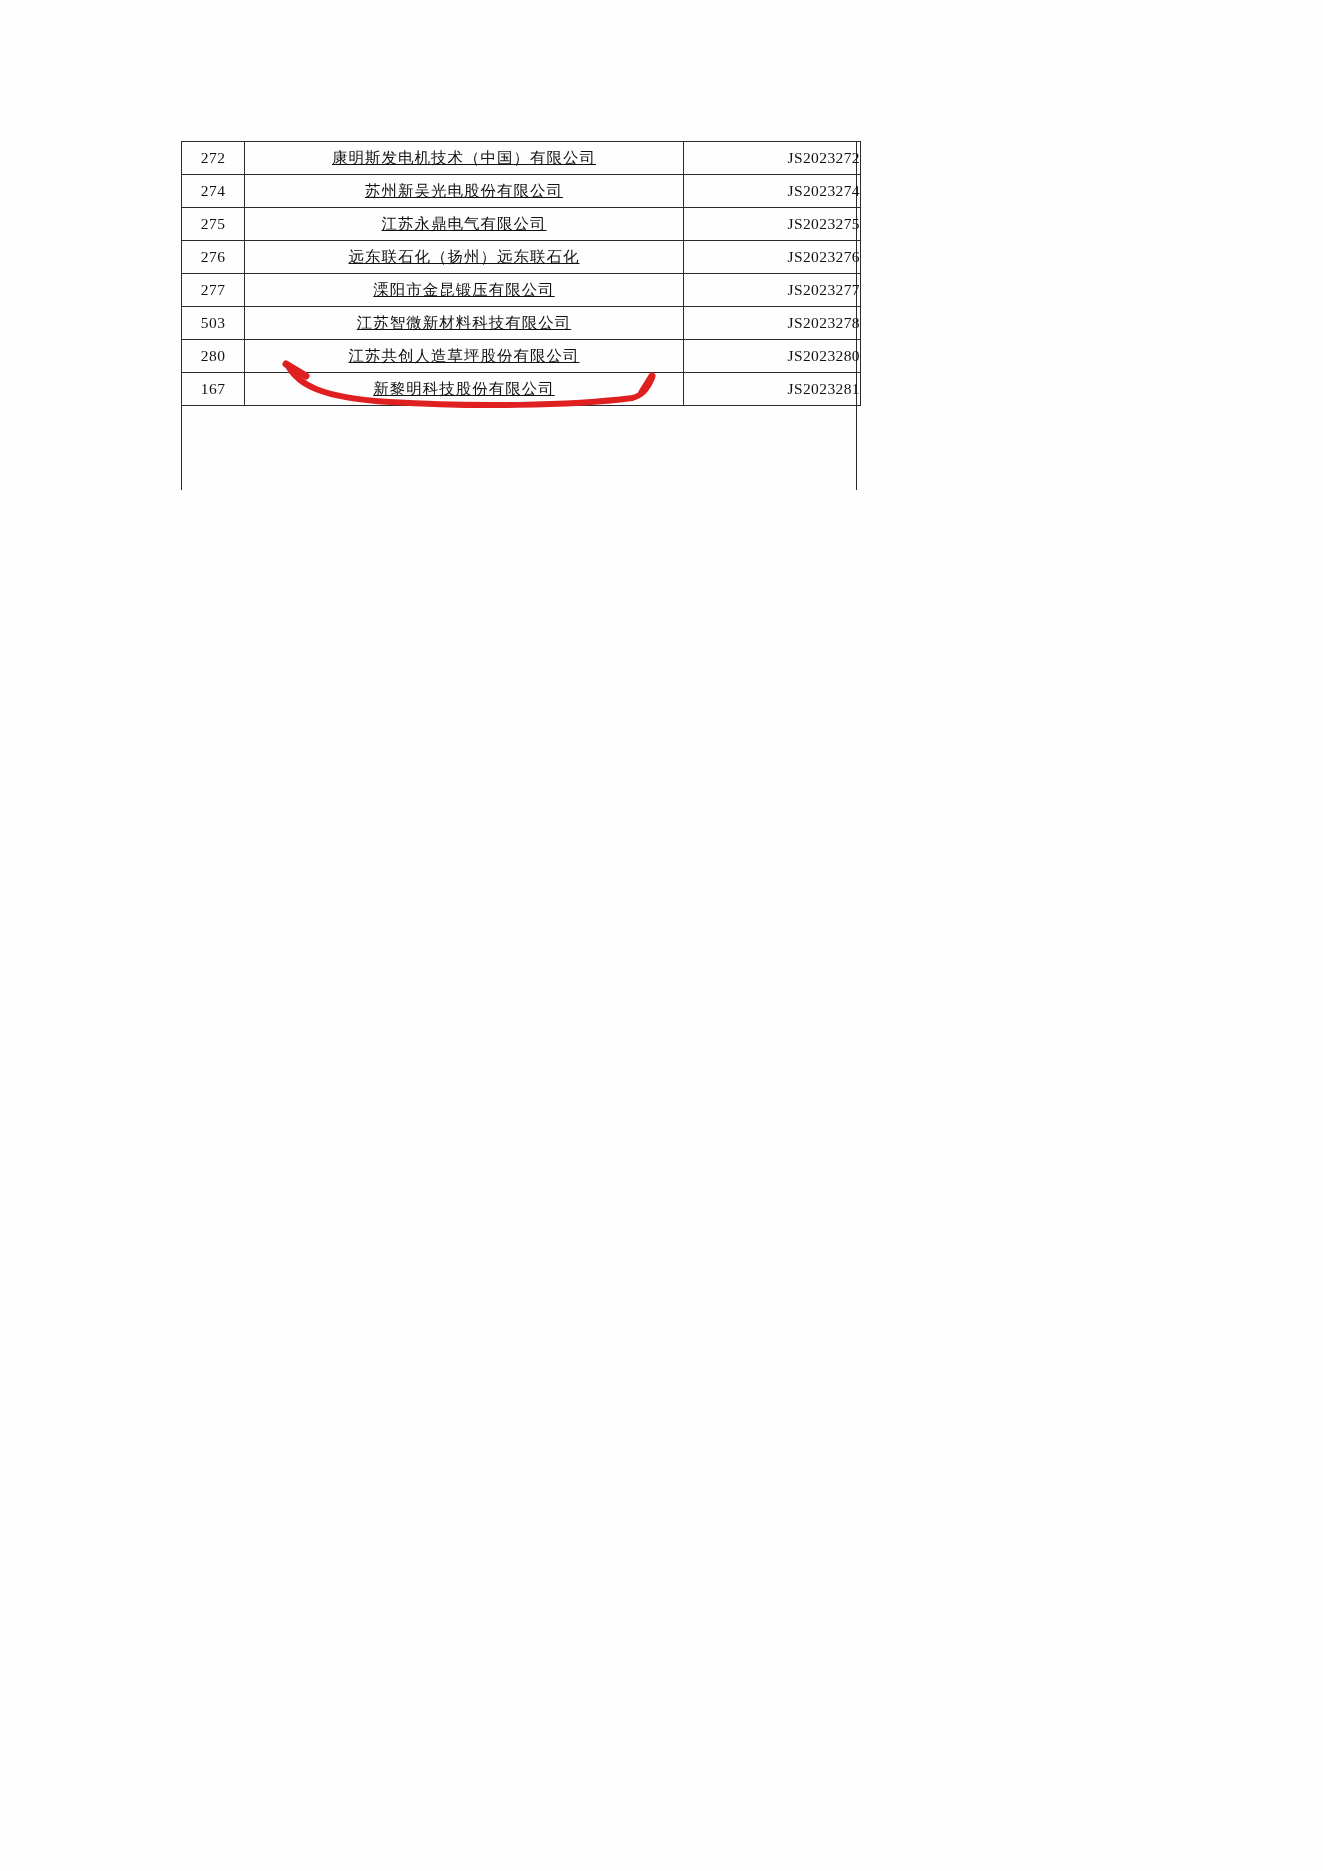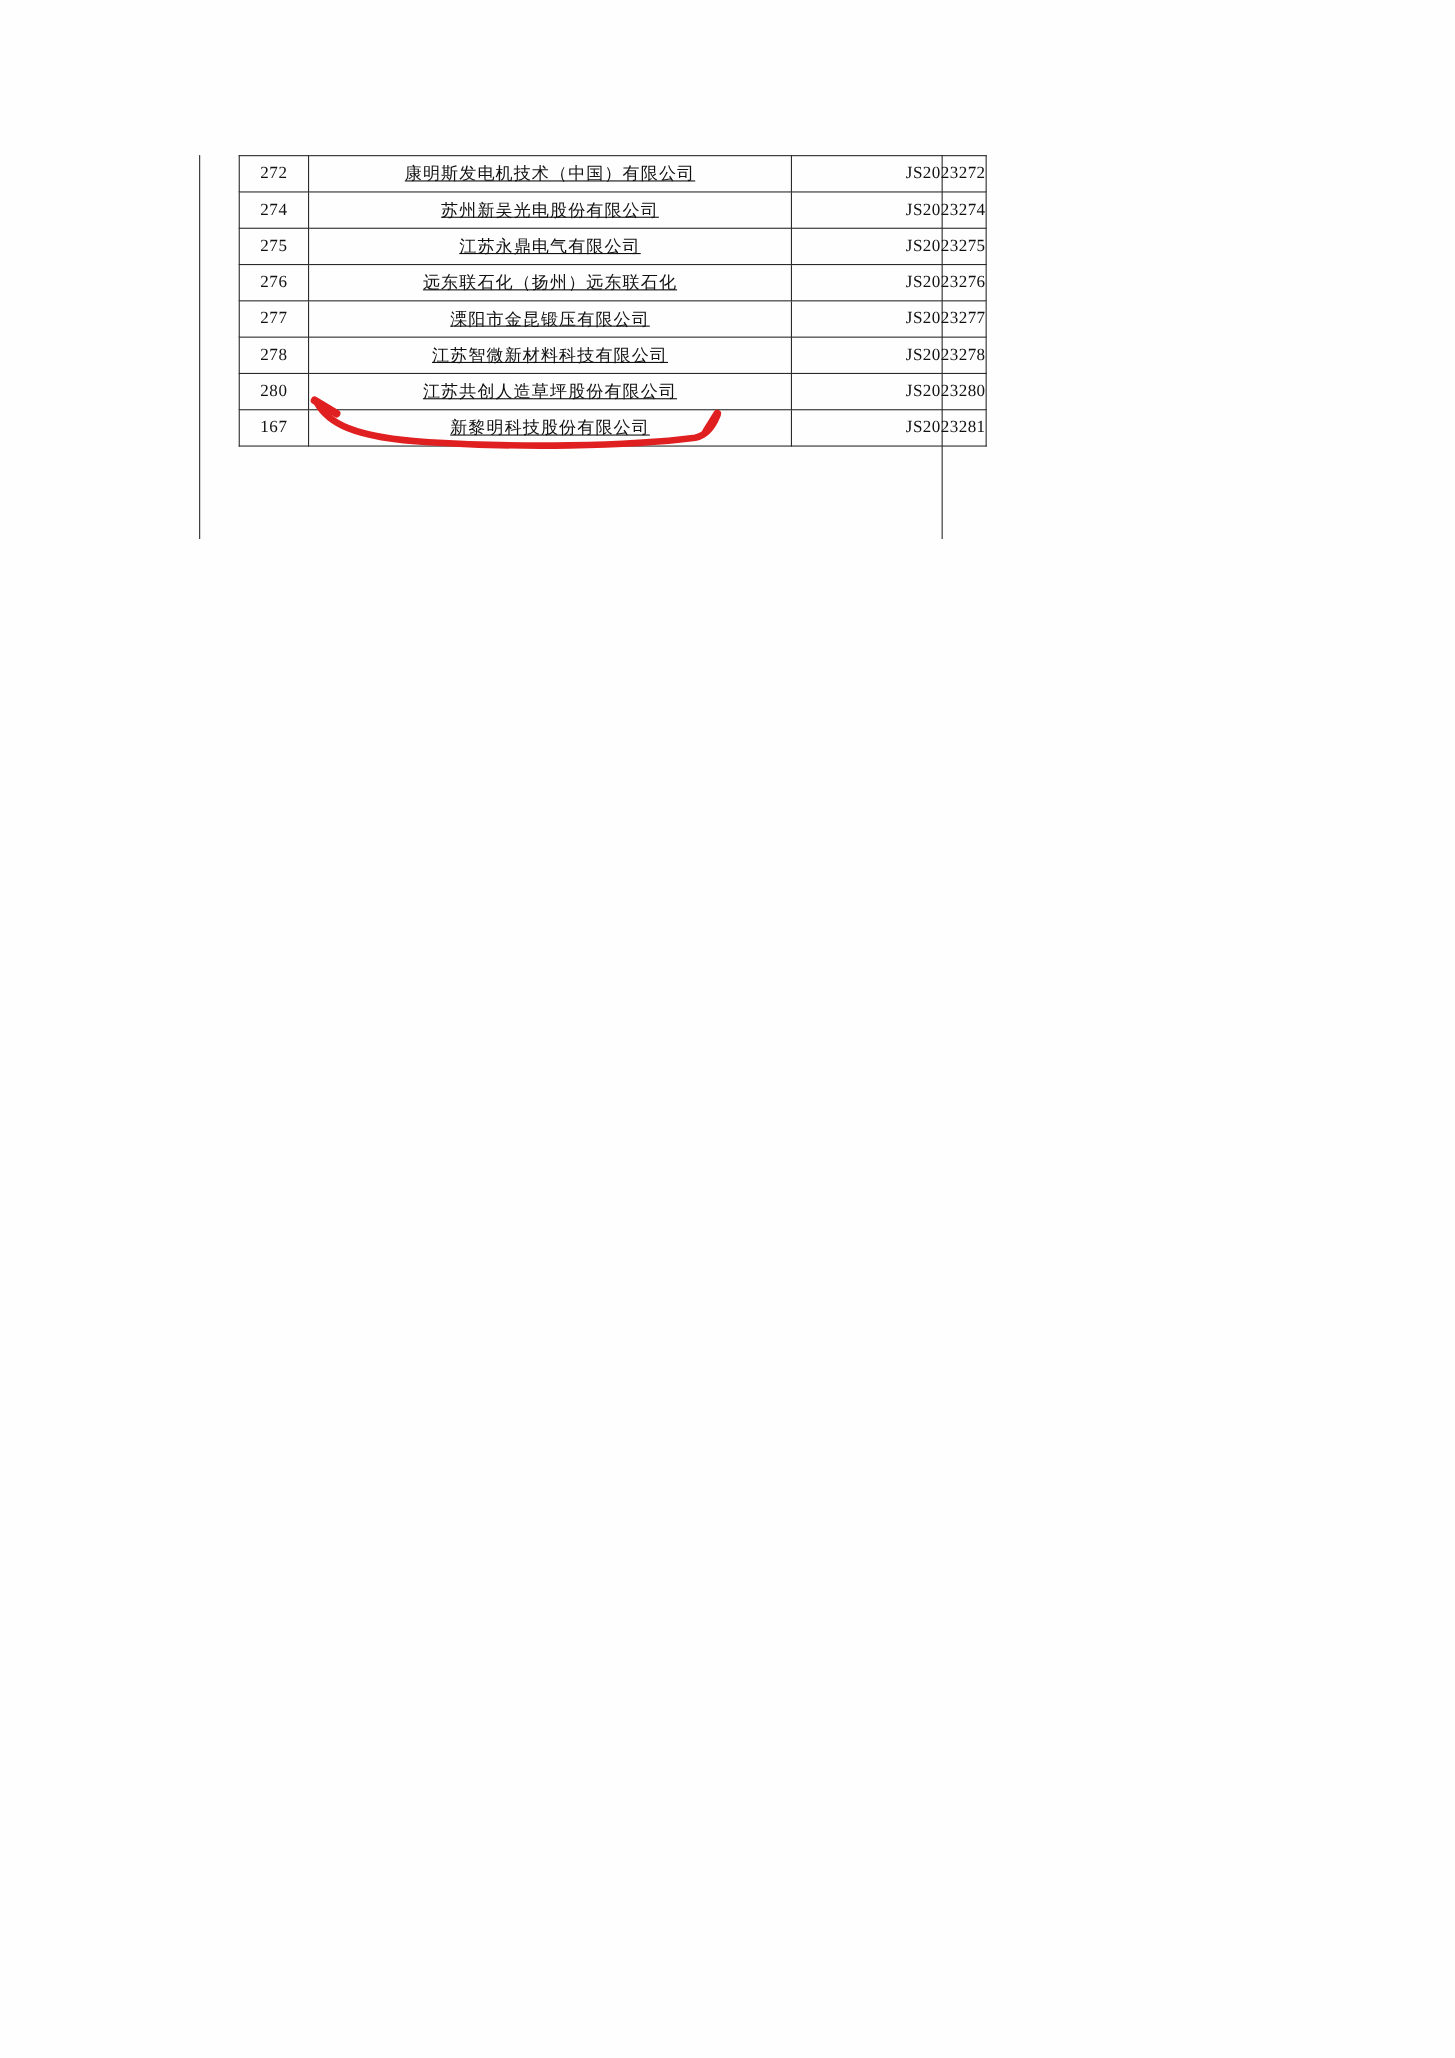--- a/index.html
+++ b/index.html
@@ -19,21 +19,20 @@
     top: 0; left: 0;
     width: 1323px;
     height: 1871px;
     background: #fefefe;
   }
   .table-wrap {
     position: absolute;
     left: 181px;
     top: 141px;
     width: 672px;
-    margin-left: 36px;
   }
   table.doc-table {
     border-collapse: collapse;
     width: 676px;
     table-layout: fixed;
   }
   table.doc-table td {
     border: 1px solid #2b2b2b;
     height: 32px;
     line-height: 32px;
@@ -112,21 +111,21 @@
           <td class="col-index">276</td>
           <td class="col-name">远东联石化（扬州）远东联石化</td>
           <td class="col-code">JS2023276</td>
         </tr>
         <tr>
           <td class="col-index">277</td>
           <td class="col-name">溧阳市金昆锻压有限公司</td>
           <td class="col-code">JS2023277</td>
         </tr>
         <tr>
-          <td class="col-index">278</td>
+          <td class="col-index">503</td>
           <td class="col-name">江苏智微新材料科技有限公司</td>
           <td class="col-code">JS2023278</td>
         </tr>
         <tr>
           <td class="col-index">280</td>
           <td class="col-name">江苏共创人造草坪股份有限公司</td>
           <td class="col-code">JS2023280</td>
         </tr>
         <tr>
           <td class="col-index">167</td>

